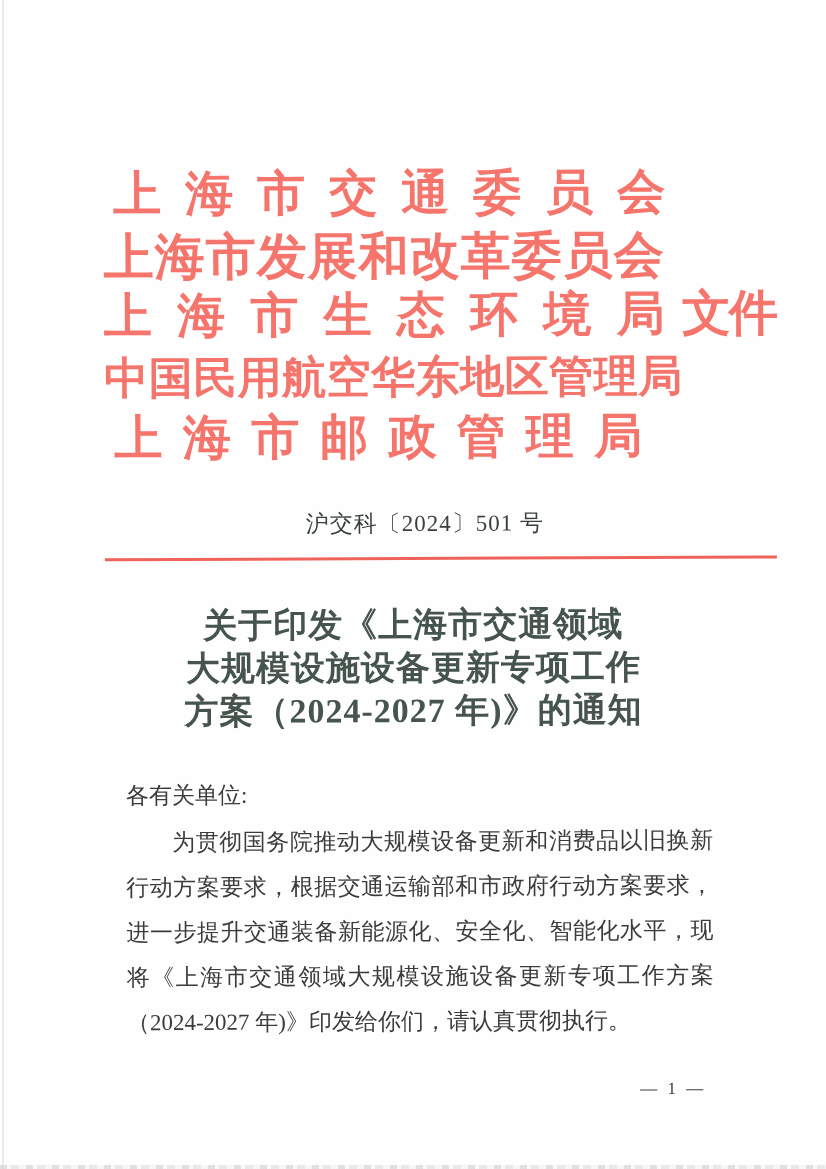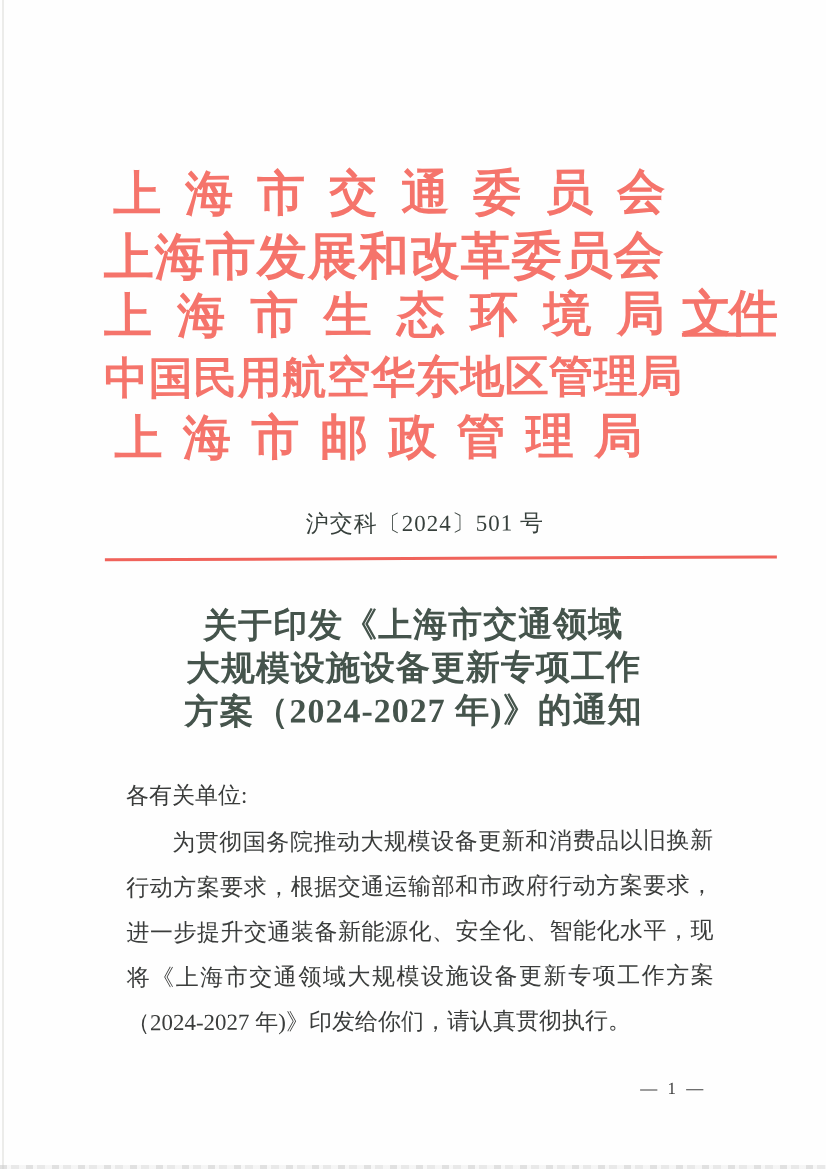--- a/index.html
+++ b/index.html
@@ -45,21 +45,21 @@
     width: 672px;
     color: #f5746b;
     font-weight: bold;
   }
   .agency-line { display: flex; align-items: center; }
   .spread { display: flex; justify-content: space-between; }
   .l1 { height: 66px; font-size: 48px; width: 552px; margin-left: 10px; }
   .l2 { height: 60px; font-size: 50px; letter-spacing: 1px; white-space: nowrap; }
   .l3 { height: 58px; }
   .l3 .agency-spread { width: 566px; font-size: 48px; display: flex; justify-content: space-between; }
-  .file-label { font-size: 49px; margin-left: 17px; letter-spacing: -2px; white-space: nowrap; text-decoration: underline; }
+  .file-label { font-size: 49px; margin-left: 17px; letter-spacing: -2px; white-space: nowrap; }
   .l4 { height: 66px; font-size: 44px; letter-spacing: 0.5px; white-space: nowrap; }
   .l5 { height: 54px; font-size: 48px; width: 528px; margin-left: 10px; }
 
   
   .doc-number {
     position: absolute;
     top: 508px; left: 0;
     width: 100%;
     text-align: center;
     padding-left: 24px;

